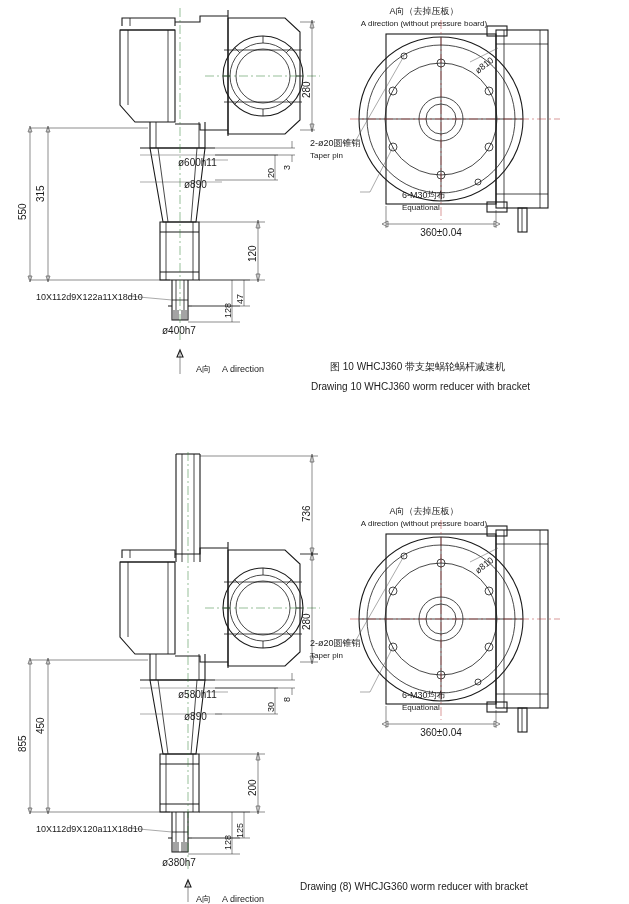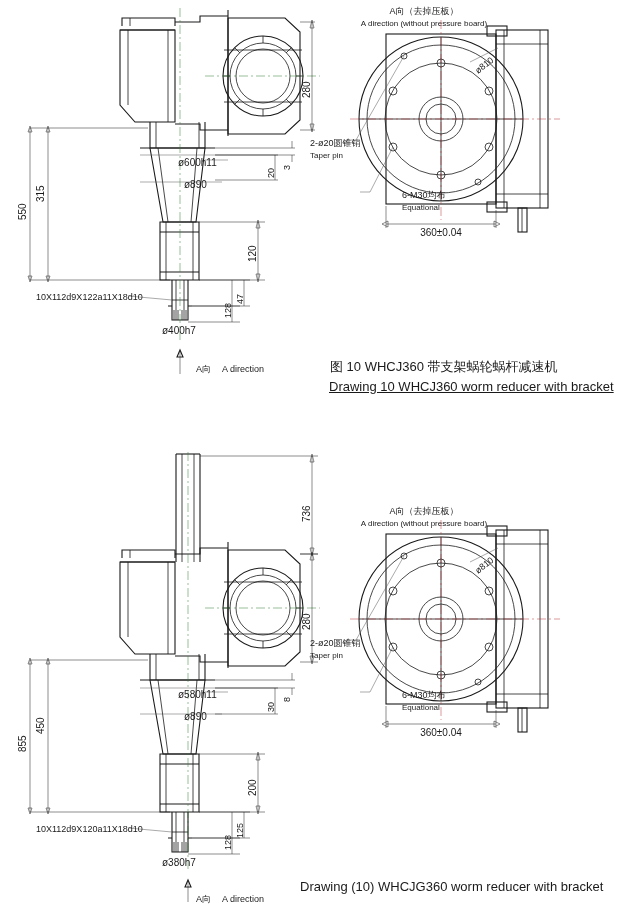--- a/index.html
+++ b/index.html
@@ -12,21 +12,21 @@
   .ln{stroke:#1a1a1a;stroke-width:0.8;fill:none;}
   .ln2{stroke:#1a1a1a;stroke-width:1.1;fill:none;}
   .thin{stroke:#555;stroke-width:0.5;fill:none;}
   .dim{stroke:#1a1a1a;stroke-width:0.5;fill:none;}
   .cl{stroke:#2e7d32;stroke-width:0.5;fill:none;stroke-dasharray:9 3 2 3;}
   .clr{stroke:#b03030;stroke-width:0.5;fill:none;stroke-dasharray:9 3 2 3;}
   text{font-family:"Liberation Sans",sans-serif;fill:#1a1a1a;}
   .t8{font-size:8px;}
   .t9{font-size:9px;}
   .t10{font-size:10px;}
-  .cap{position:absolute;font-size:13px;color:#1a1a1a;white-space:nowrap;}
+  .cap{position:absolute;font-size:10px;color:#1a1a1a;white-space:nowrap;}
   .capline{line-height:17px;}
 </style>
 </head>
 <body>
 
 <div class="page">
 
   <div class="fig" id="fig1">
     <svg width="629" height="452" viewBox="0 0 629 452">
 
@@ -190,21 +190,21 @@
 
         <path class="dim" d="M386 224 L496 224"></path>
         <path class="dim" d="M388 221 L382 224 L388 227 Z" fill="#1a1a1a"></path>
         <path class="dim" d="M494 221 L500 224 L494 227 Z" fill="#1a1a1a"></path>
         <path class="dim" d="M386 206 L386 228 M496 210 L496 228"></path>
         <text class="t10" x="441" y="236" text-anchor="middle">360±0.04</text>
       </g>
     </svg>
 
     <div class="cap capline" style="left:330px;top:358px;">图 10    WHCJ360 带支架蜗轮蜗杆减速机</div>
-    <div class="cap capline" style="left:329px;top:378px;text-decoration:underline;">Drawing 10 WHCJ360  worm reducer with bracket</div>
+    <div class="cap capline" style="left:311px;top:378px;">Drawing 10 WHCJ360  worm reducer with bracket</div>
   </div>
 
   <div class="fig" id="fig2">
     <svg width="629" height="452" viewBox="0 0 629 452">
 
       <g>
 
         <path class="ln2" d="M176 2 L176 110 M200 2 L200 110"></path>
         <path class="ln" d="M182 2 L182 110 M194 2 L194 110"></path>
         <path class="ln2" d="M176 2 L200 2"></path>
@@ -364,16 +364,16 @@
         <text class="t8" x="402" y="258">Equational</text>
 
         <path class="dim" d="M386 272 L496 272"></path>
         <path class="dim" d="M388 269 L382 272 L388 275 Z" fill="#1a1a1a"></path>
         <path class="dim" d="M494 269 L500 272 L494 275 Z" fill="#1a1a1a"></path>
         <path class="dim" d="M386 254 L386 276 M496 258 L496 276"></path>
         <text class="t10" x="441" y="284" text-anchor="middle">360±0.04</text>
       </g>
     </svg>
 
-    <div class="cap capline" style="left:300px;top:426px;">Drawing (10) WHCJG360  worm reducer with bracket</div>
+    <div class="cap capline" style="left:300px;top:426px;">Drawing (8) WHCJG360  worm reducer with bracket</div>
   </div>
 
 </div>
 
 </body></html>

